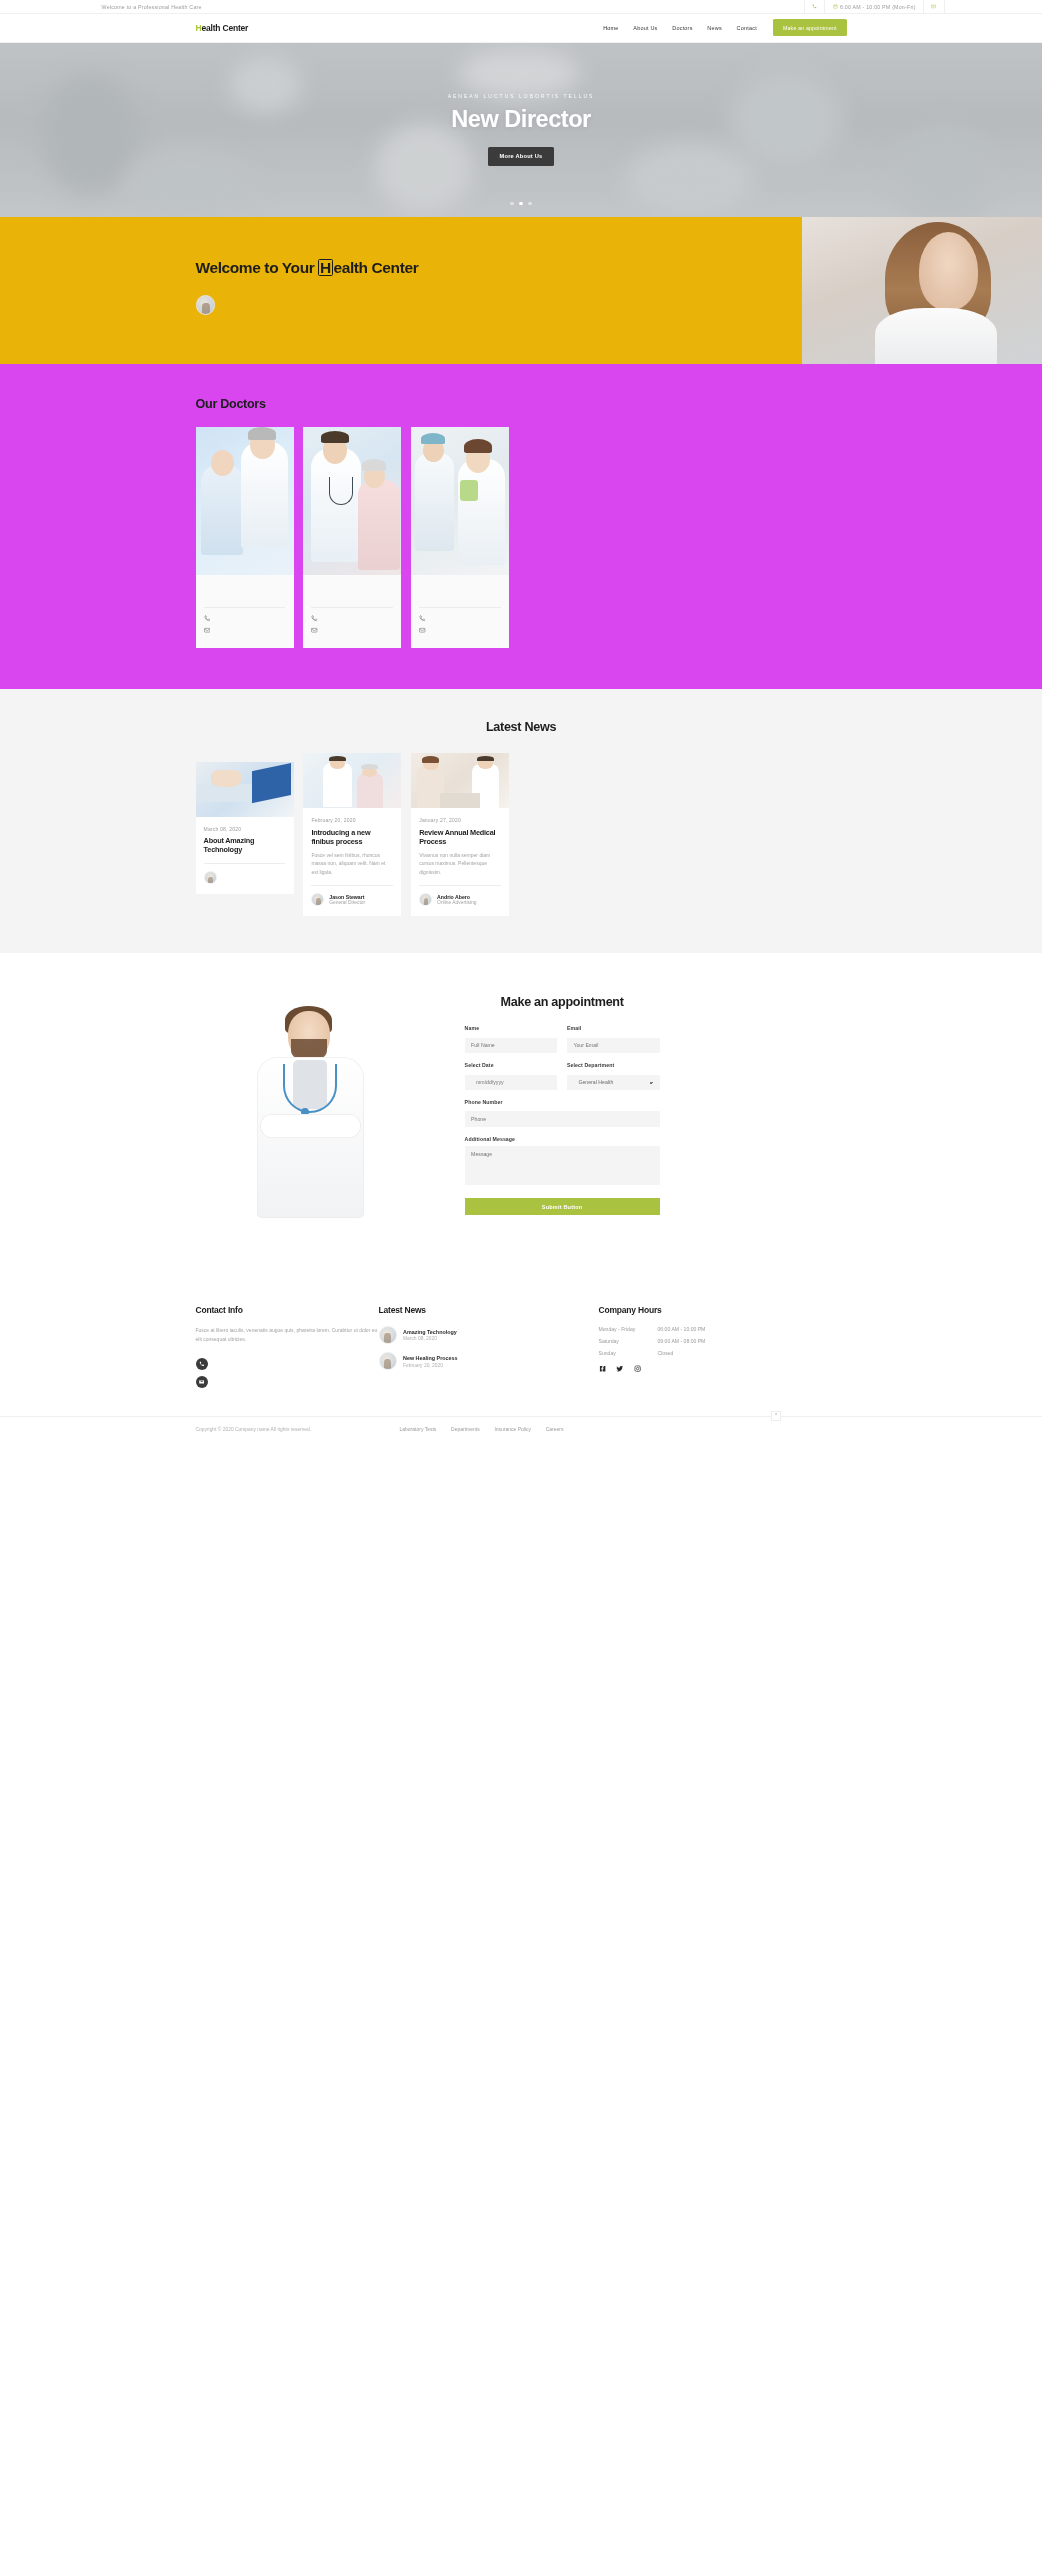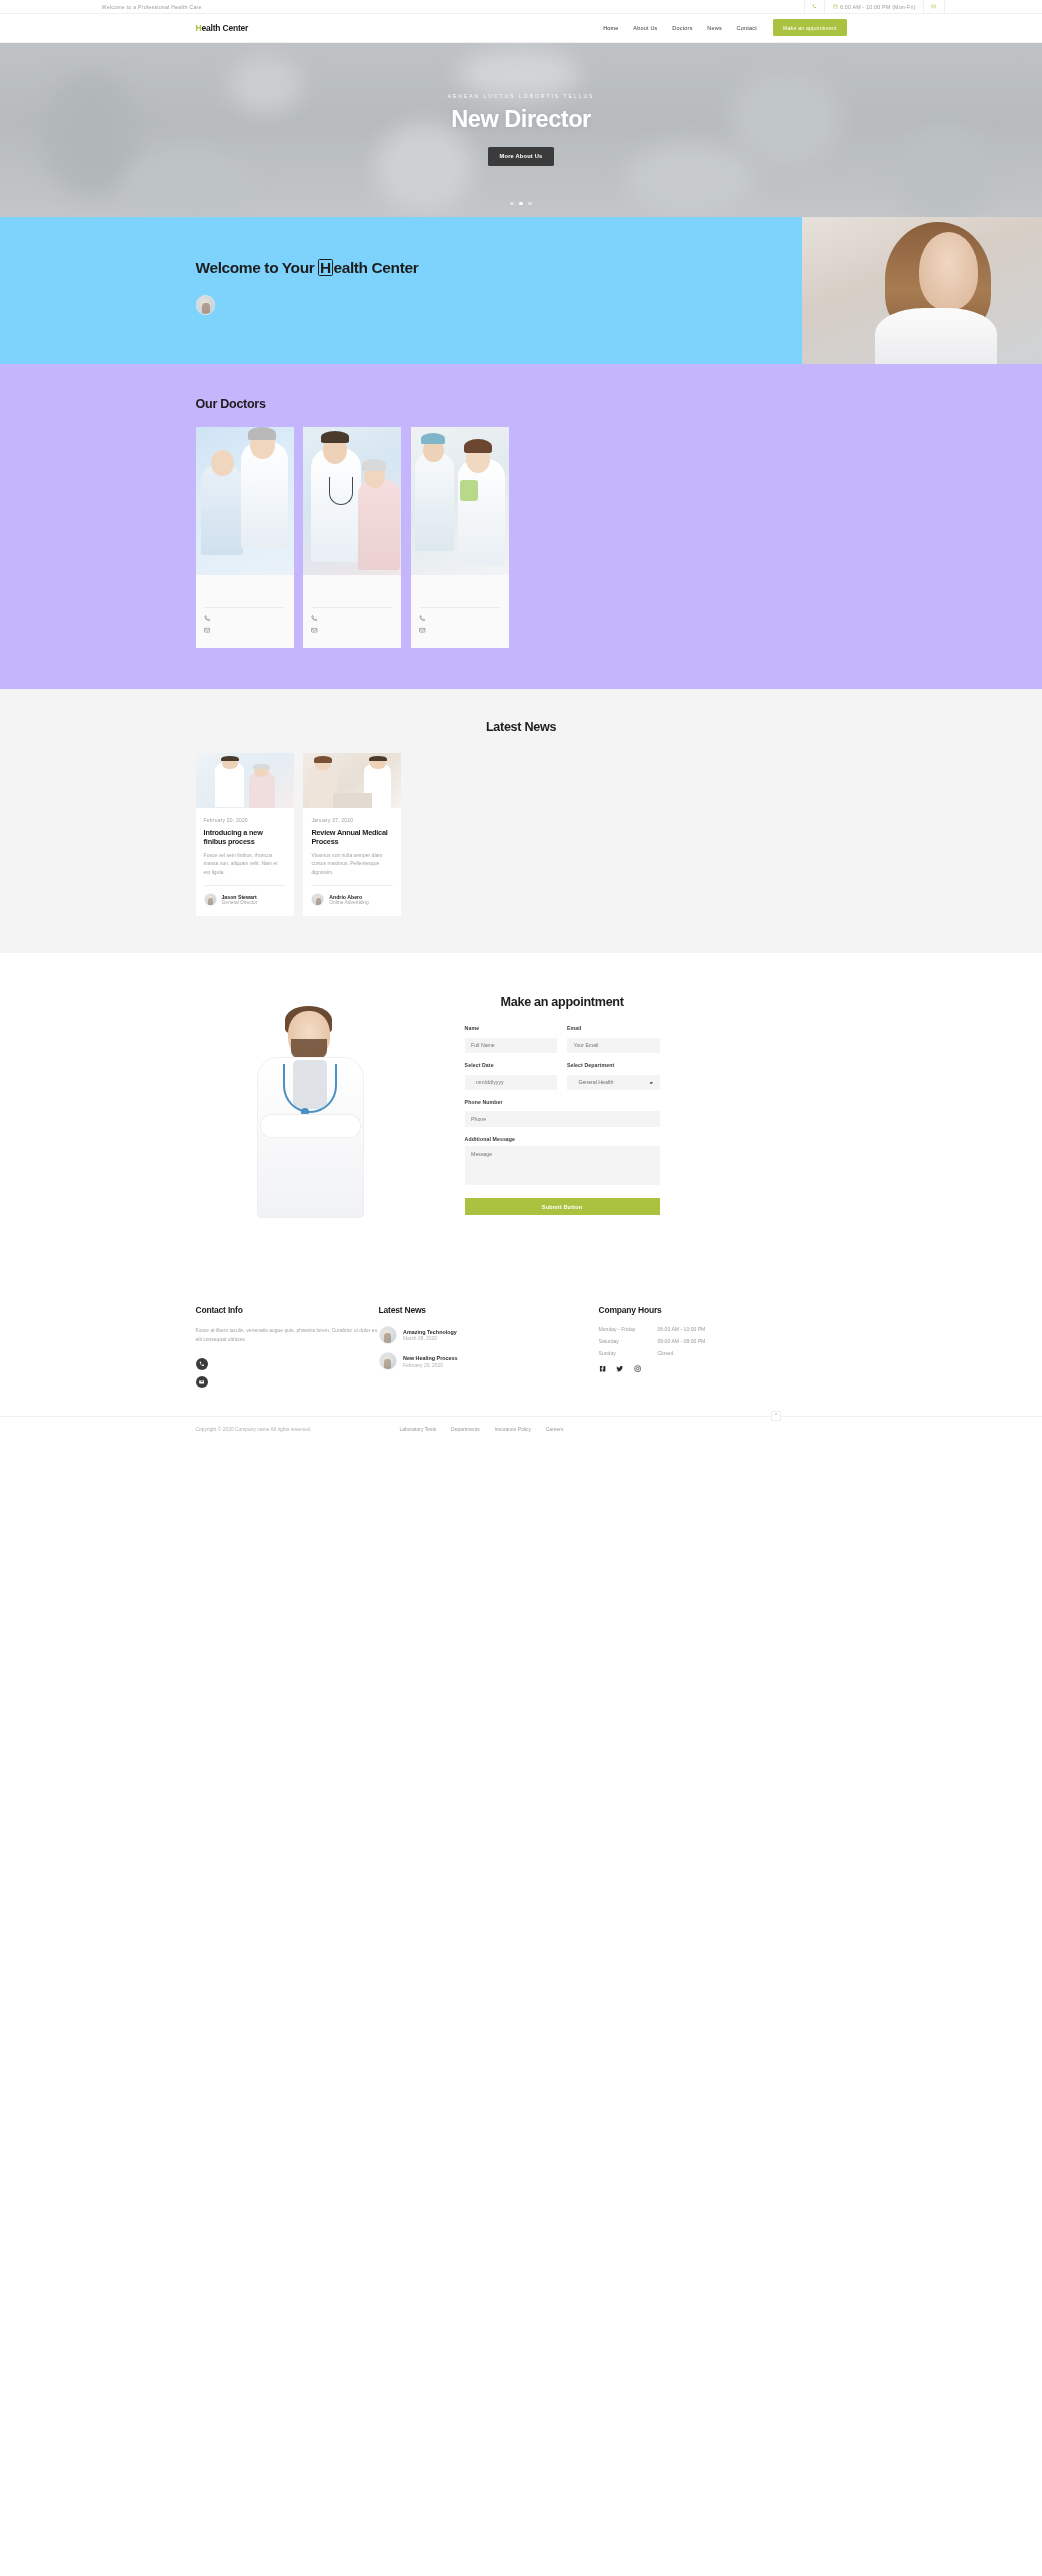--- a/index.html
+++ b/index.html
@@ -94,21 +94,21 @@
   }
   .hero-dots {
     position: absolute; bottom: 11.4px; left: 0; right: 0;
     display: flex; justify-content: center; gap: 5.7px;
   }
   .dot { width: 3.3px; height: 3.3px; border-radius: 50%; background: rgba(255,255,255,.5); }
   .dot.on { background: #fff; }
 
   
   .welcome {
-    background: #7dd3fc;
+    background: #eab308;
     height: 147px;
     position: relative;
     overflow: hidden;
   }
   .welcome-inner { width: 651px; margin: 0 auto; position: relative; height: 100%; }
   .welcome-text { padding-top: 41px; width: 293px; }
   .welcome-title {
     font-size: 15.5px; font-weight: 700; line-height: 1.28; letter-spacing: -0.4px; color: #1d1d1d;
   }
   .h-mark {
@@ -139,21 +139,21 @@
     background: linear-gradient(180deg,#8a5f3d 0%,#a87c52 60%,#8b6340 100%);
     border-radius: 50% 50% 35% 35%;
     z-index:0;
   }
   .wp-body {
     position:absolute; left:30%; top:62%; width:122px; height:65px;
     background: linear-gradient(180deg,#fbfbfb,#e9eaec); border-radius: 40% 40% 0 0;
   }
 
   
-  .section-white { background: #c4b5fd; padding: 33px 0 41px; }
+  .section-white { background: #d946ef; padding: 33px 0 41px; }
   .sec-title-left { font-size: 12.6px; font-weight: 700; letter-spacing: -0.3px; color: #1d1d1d; margin-bottom: 16.3px; }
   .sec-title-center { font-size: 12.6px; font-weight: 700; letter-spacing: -0.3px; color: #1d1d1d; text-align: center; margin-bottom: 19.5px; }
   .cards { display: flex; gap: 9.8px; }
   .doc-card { width: 98px; background: #fafafa; }
   .doc-photo { height: 148px; width: 100%; position: relative; overflow: hidden; }
   .doc-body { padding: 9.8px 8.1px 14.7px; }
   .doc-name { font-size: 6.1px; font-weight: 700; color: #1d1d1d; min-height: 7.3px; }
   .doc-role { font-size: 5px; color: #9b9b9b; min-height: 6.5px; margin-top: 1.6px; }
   .doc-sep { height: 0.8px; background: #ececec; margin: 7.3px 0 7.3px; }
   .doc-contact { display: flex; flex-direction: column; gap: 4.9px; }
@@ -491,20 +491,41 @@
 
     </div>
   </div>
 </div>
 
 <div class="section-grey">
   <div class="wrap">
     <div class="sec-title-center">Latest News</div>
     <div class="news">
 
+      <div class="news-card short">
+        <div class="news-photo" style="background:linear-gradient(140deg,#e9eef2 0%,#cfe0ef 50%,#f2f5f7 100%);">
+          <div class="ph">
+            <div style="position:absolute;left:2%;top:40%;width:60%;height:34%;background:#dbe6ee;border-radius:3.3px;"></div>
+            <div style="position:absolute;left:58%;top:10%;width:40%;height:58%;background:#2f63a8;transform:skewY(-12deg);"></div>
+            <div style="position:absolute;left:16%;top:16%;width:30%;height:30%;background:#f0dcc8;border-radius:30% 30% 40% 40%;"></div>
+          </div>
+        </div>
+        <div class="news-body">
+          <div class="news-date">March 08, 2020</div>
+          <div class="news-title">About Amazing Technology</div>
+          <div class="news-sep"></div>
+          <div class="news-author">
+            <div class="avatar-sm"></div>
+            <div>
+              <div class="author-name"></div>
+              <div class="author-role"></div>
+            </div>
+          </div>
+        </div>
+      </div>
 
       <div class="news-card">
         <div class="news-photo" style="background:linear-gradient(140deg,#eef3f6 0%,#e3edf4 50%,#f6eded 100%);">
           <div class="ph">
             <div style="position:absolute;left:20%;top:18%;width:30%;height:80%;background:#ffffff;border-radius:8.1px 8.1px 0 0;"></div>
             <div style="position:absolute;left:27%;top:8%;width:16%;height:20%;background:#eed2b8;border-radius:50%;"></div>
             <div style="position:absolute;left:26%;top:4%;width:18%;height:10%;background:#4a3a2c;border-radius:50% 50% 10% 10%;"></div>
             <div style="position:absolute;left:55%;top:36%;width:26%;height:64%;background:#f0dede;border-radius:8.1px 8.1px 0 0;"></div>
             <div style="position:absolute;left:60%;top:24%;width:15%;height:18%;background:#f0d6bf;border-radius:50%;"></div>
             <div style="position:absolute;left:59%;top:20%;width:17%;height:9%;background:#d9d9d9;border-radius:50% 50% 10% 10%;"></div>

